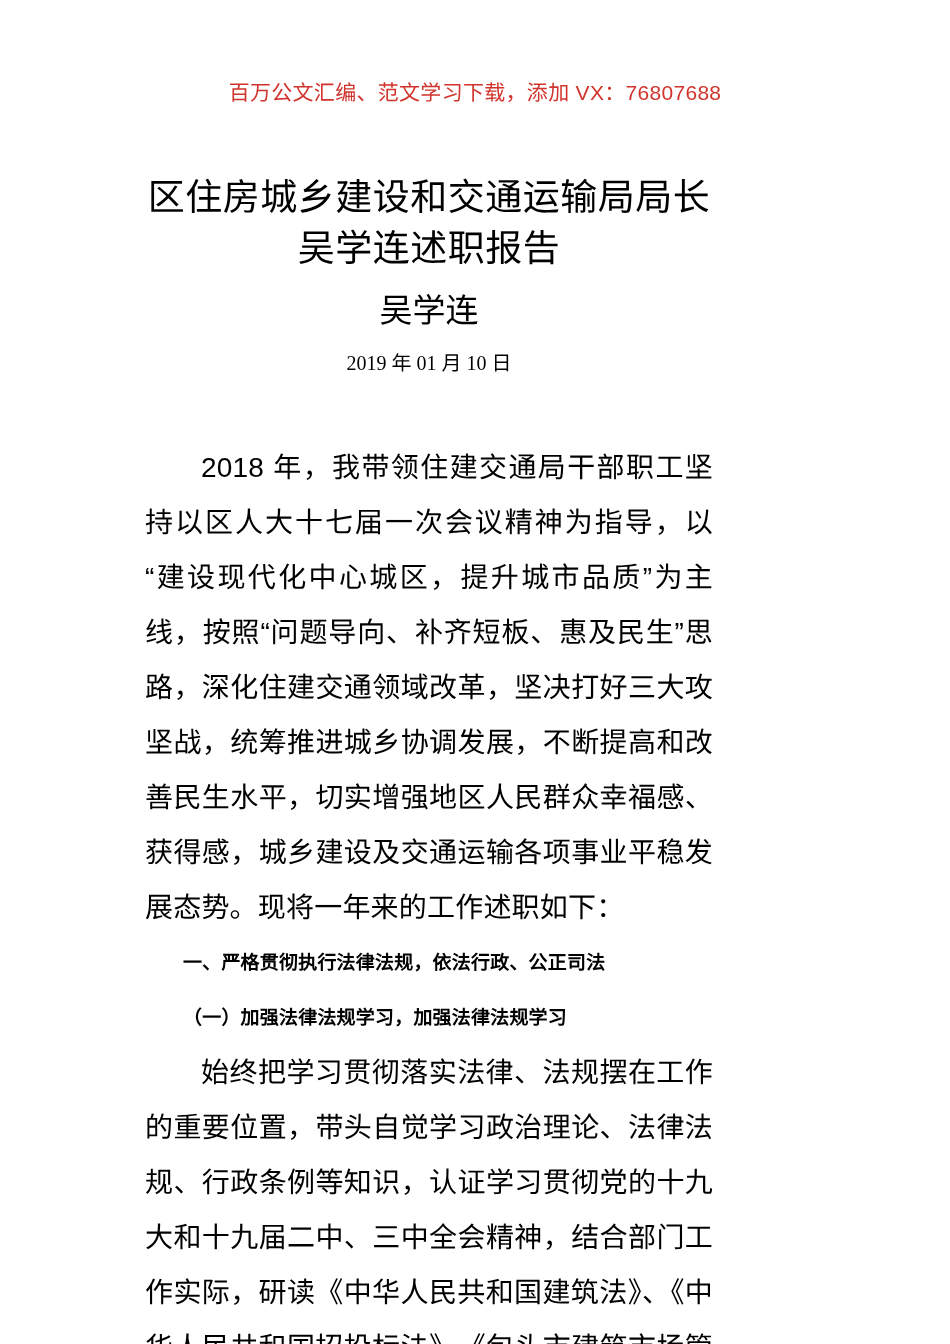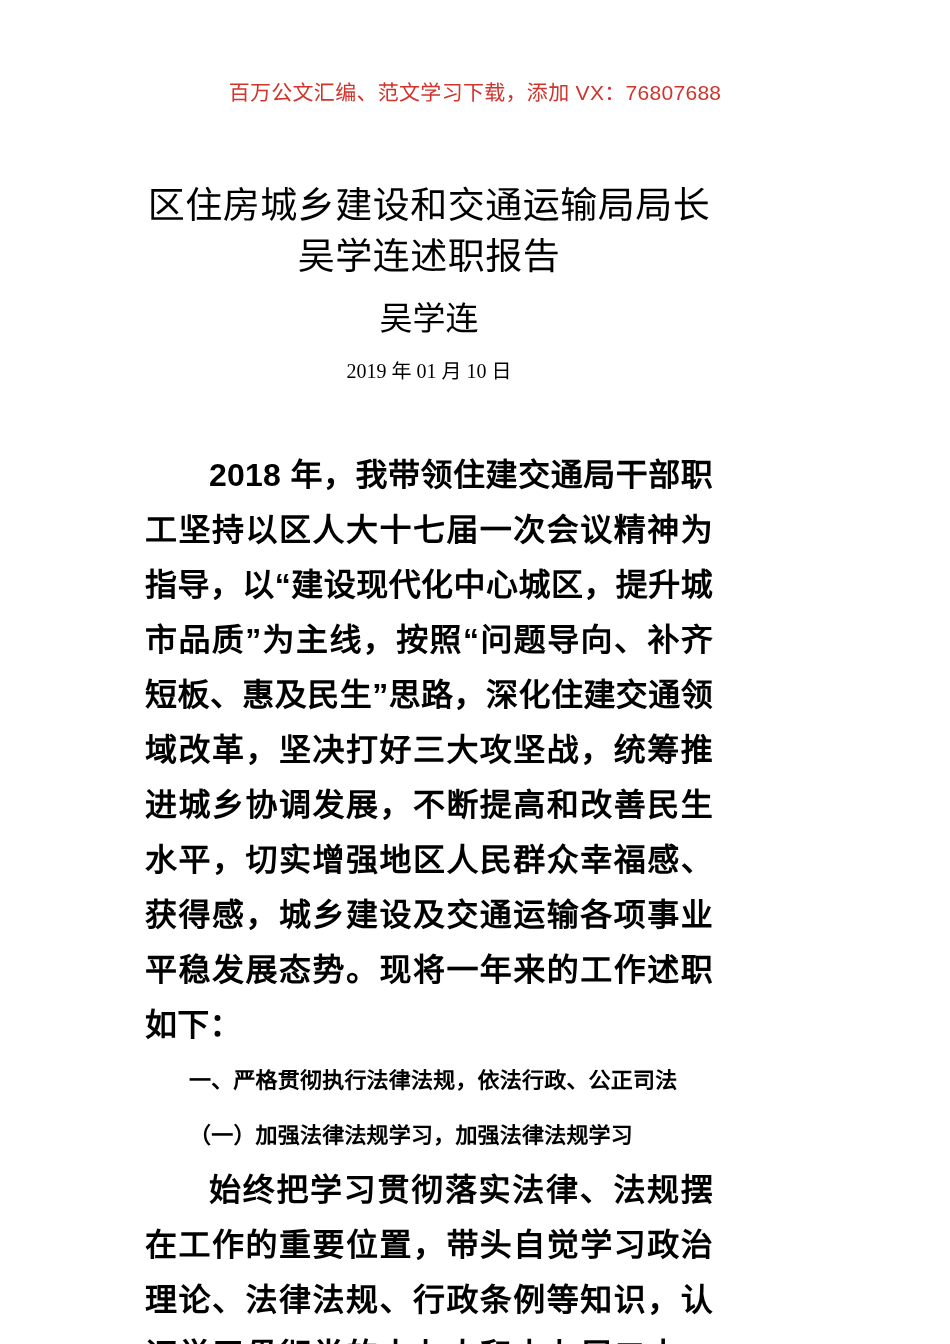--- a/index.html
+++ b/index.html
@@ -15,21 +15,21 @@
     font-family: "Liberation Sans", "DejaVu Sans", sans-serif;
     color: #000000;
     -webkit-font-smoothing: antialiased;
   }
 
   .page {
     position: relative;
     width: 856px;
     height: 1344px;
     box-sizing: border-box;
-    padding: 12px 143px 0 145px;
+    padding: 4px 143px 0 145px;
     background: #ffffff;
   }
 
   
   .promo-banner {
     position: absolute;
     left: 0;
     top: 78px;
     width: 950px;
     text-align: center;
@@ -78,33 +78,33 @@
     font-family: "Liberation Serif", "DejaVu Serif", serif;
   }
 
   
   .doc-body {
     padding-top: 58px;
   }
 
   .para {
     margin: 0;
-    font-size: 32px;
+    font-size: 28px;
     line-height: 55px;
     text-align: justify;
     text-justify: inter-ideograph;
     text-indent: 2em;
     color: #000000;
-    font-weight: 700;
+    font-weight: 400;
     letter-spacing: 0.2px;
   }
 
   .heading {
     margin: 0;
-    font-size: 22px;
+    font-size: 19px;
     line-height: 55px;
     text-indent: 2em;
     font-weight: bold;
     color: #000000;
     text-align: left;
     letter-spacing: 0.2px;
   }
 
   .para + .heading,
   .heading + .para,

